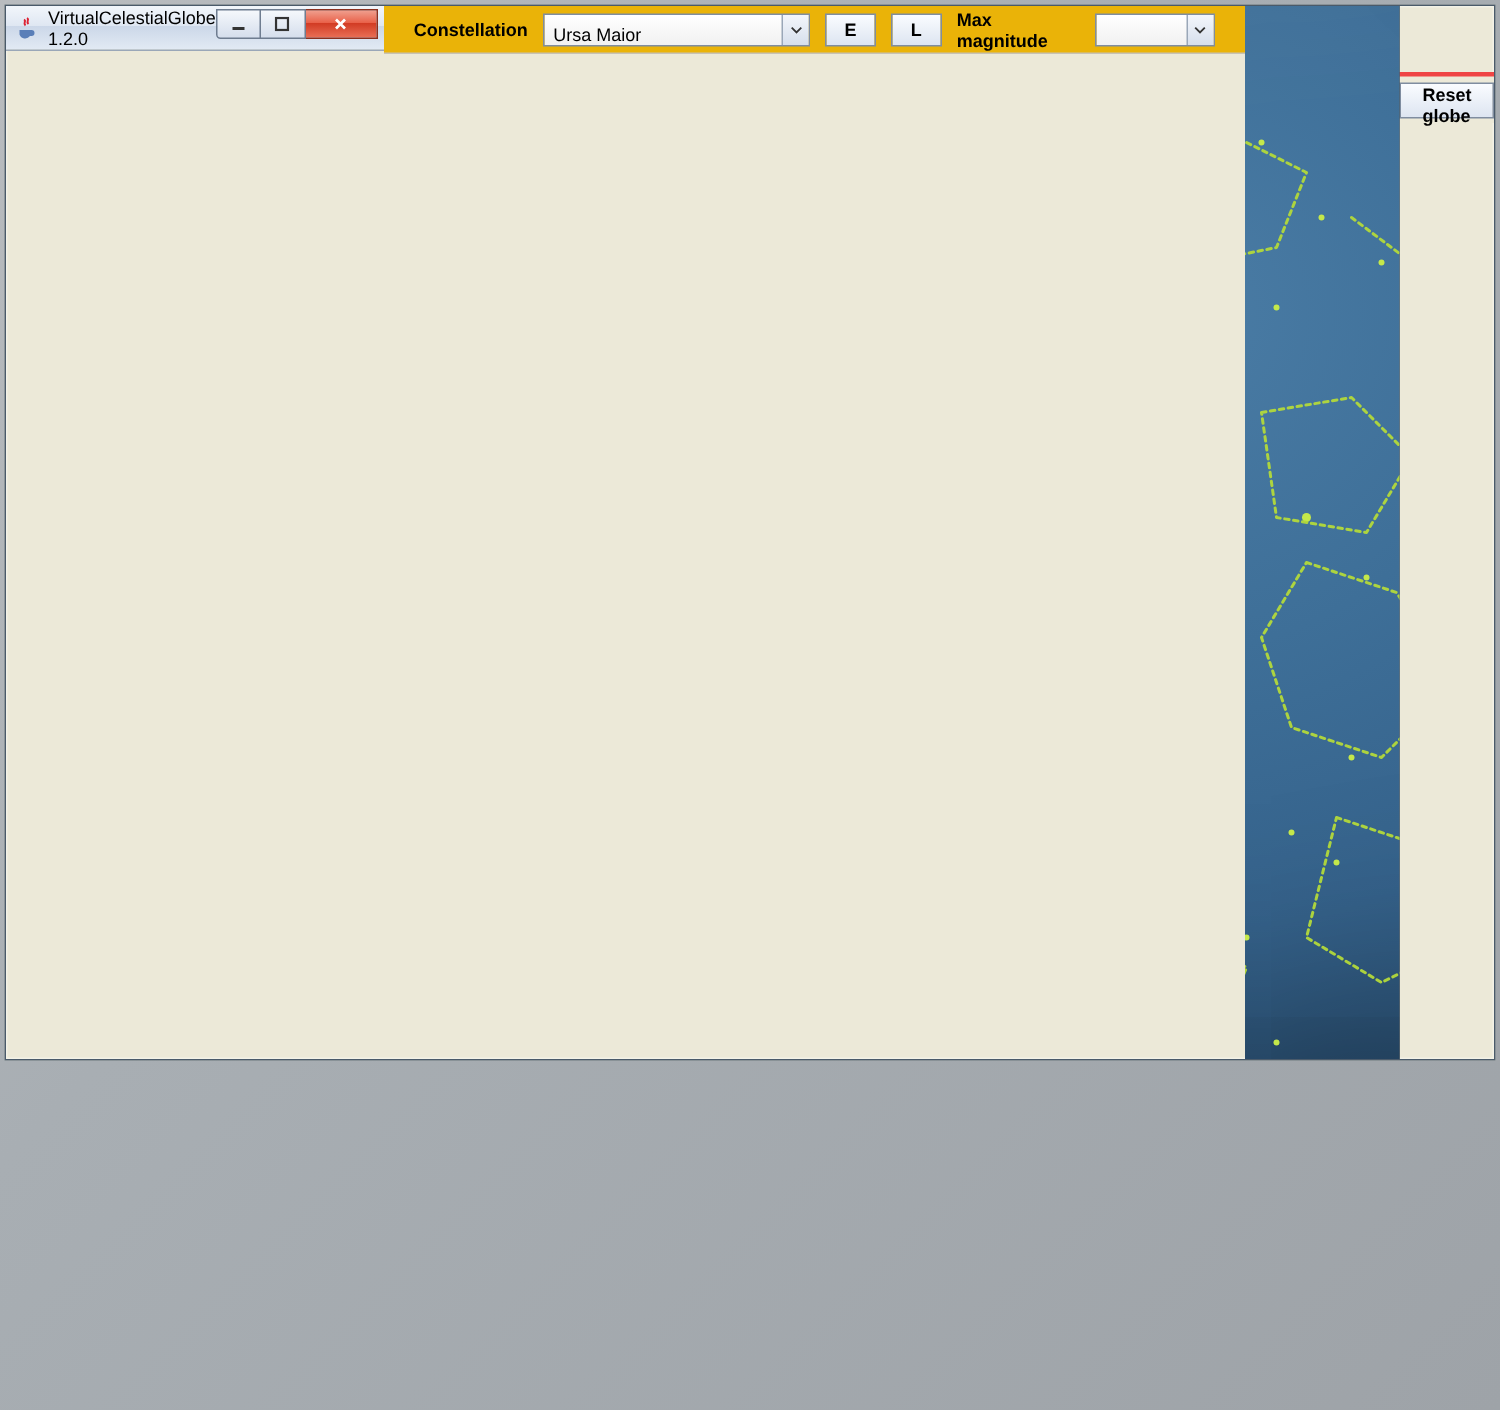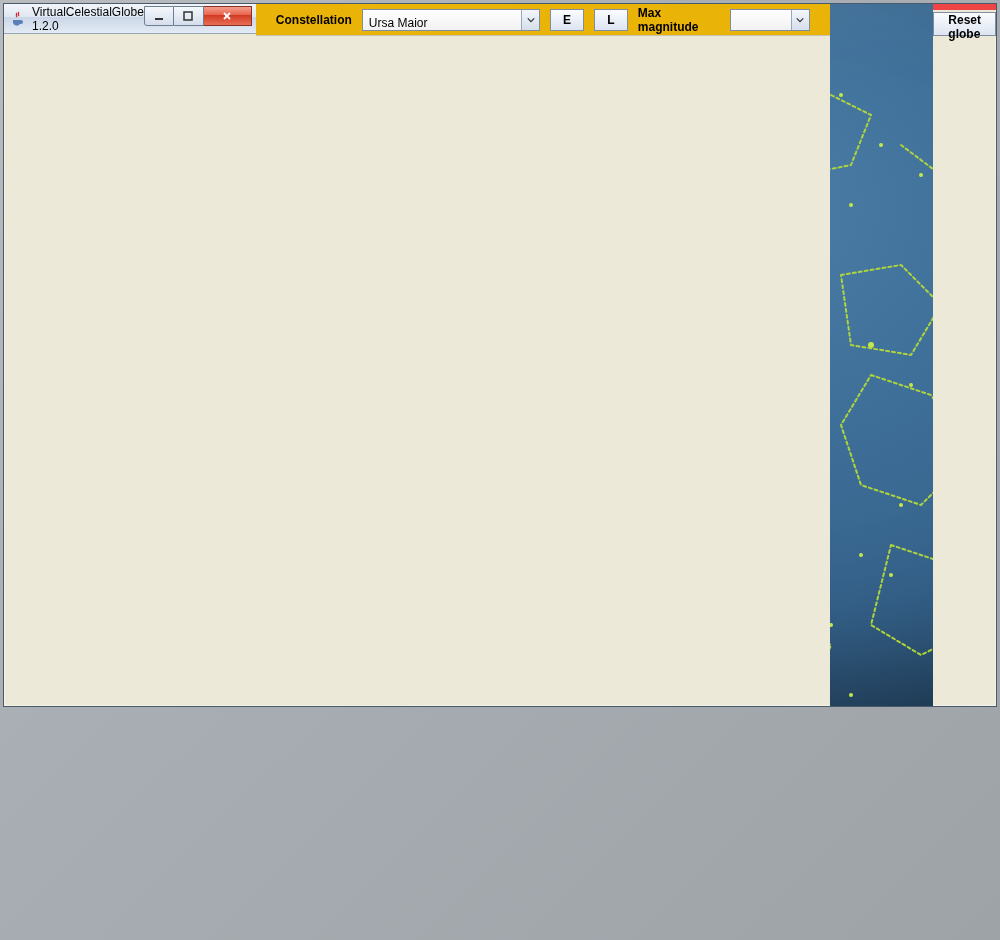--- a/index.html
+++ b/index.html
@@ -120,22 +120,22 @@
     fill:none; stroke:#b3d93a; stroke-width:2; stroke-linecap:round; stroke-linejoin:round;
     opacity:0.95;
     stroke-dasharray:3 3;
   }
   .constellations circle { fill:#c4e84a; }
 
   
   .footer {
     flex:0 0 34px; height:34px;
     background:#ece9d8;
-    border-top:6px solid #ef4444;
-    display:flex; align-items:center; justify-content:center;
+    border-top:3px solid #ef4444;
+    display:flex; align-items:center; justify-content:center;margin-top:44px;
   }
   .reset-btn {
     height:24px; padding:0 14px;
     border:1px solid #7f8da0;
     background:linear-gradient(#fafcff,#dde5f1);
     font-size:12px; font-weight:bold; cursor:default;
   }
 </style>
 </head>
 <body>

